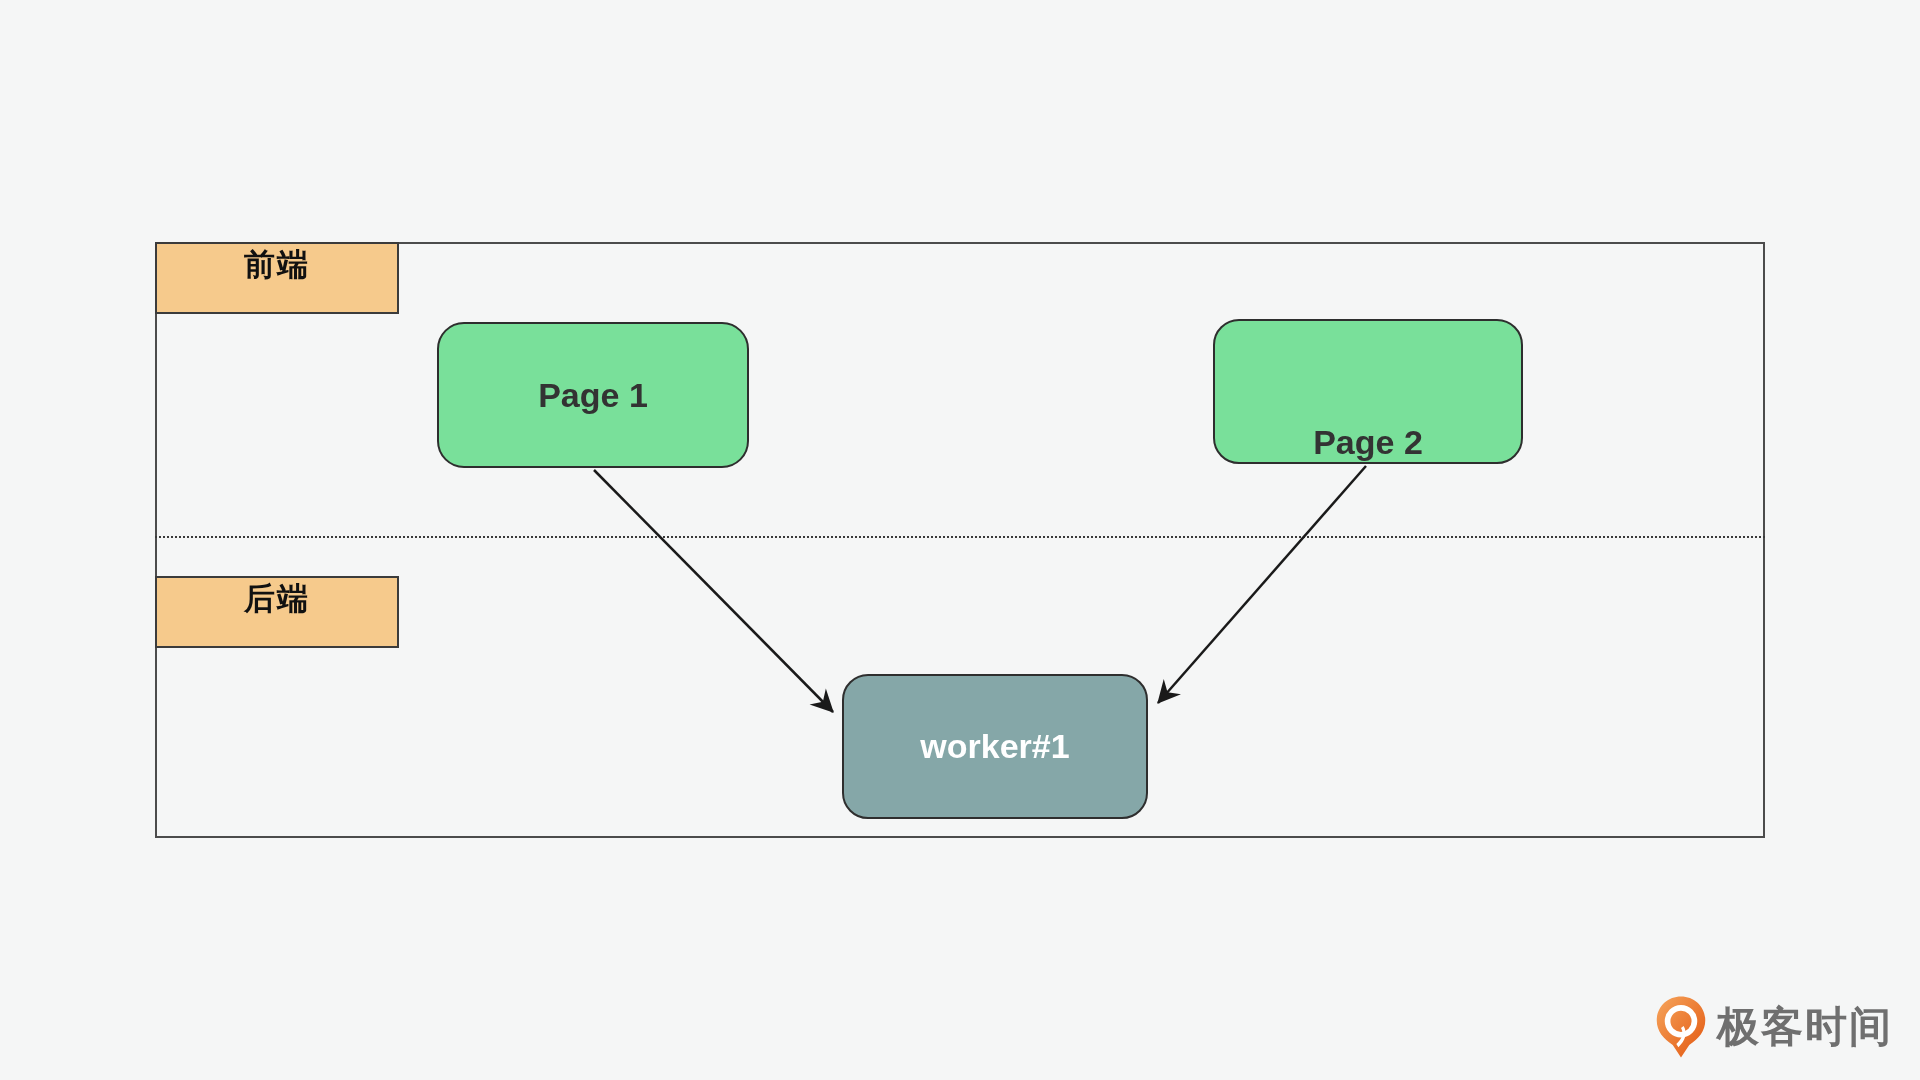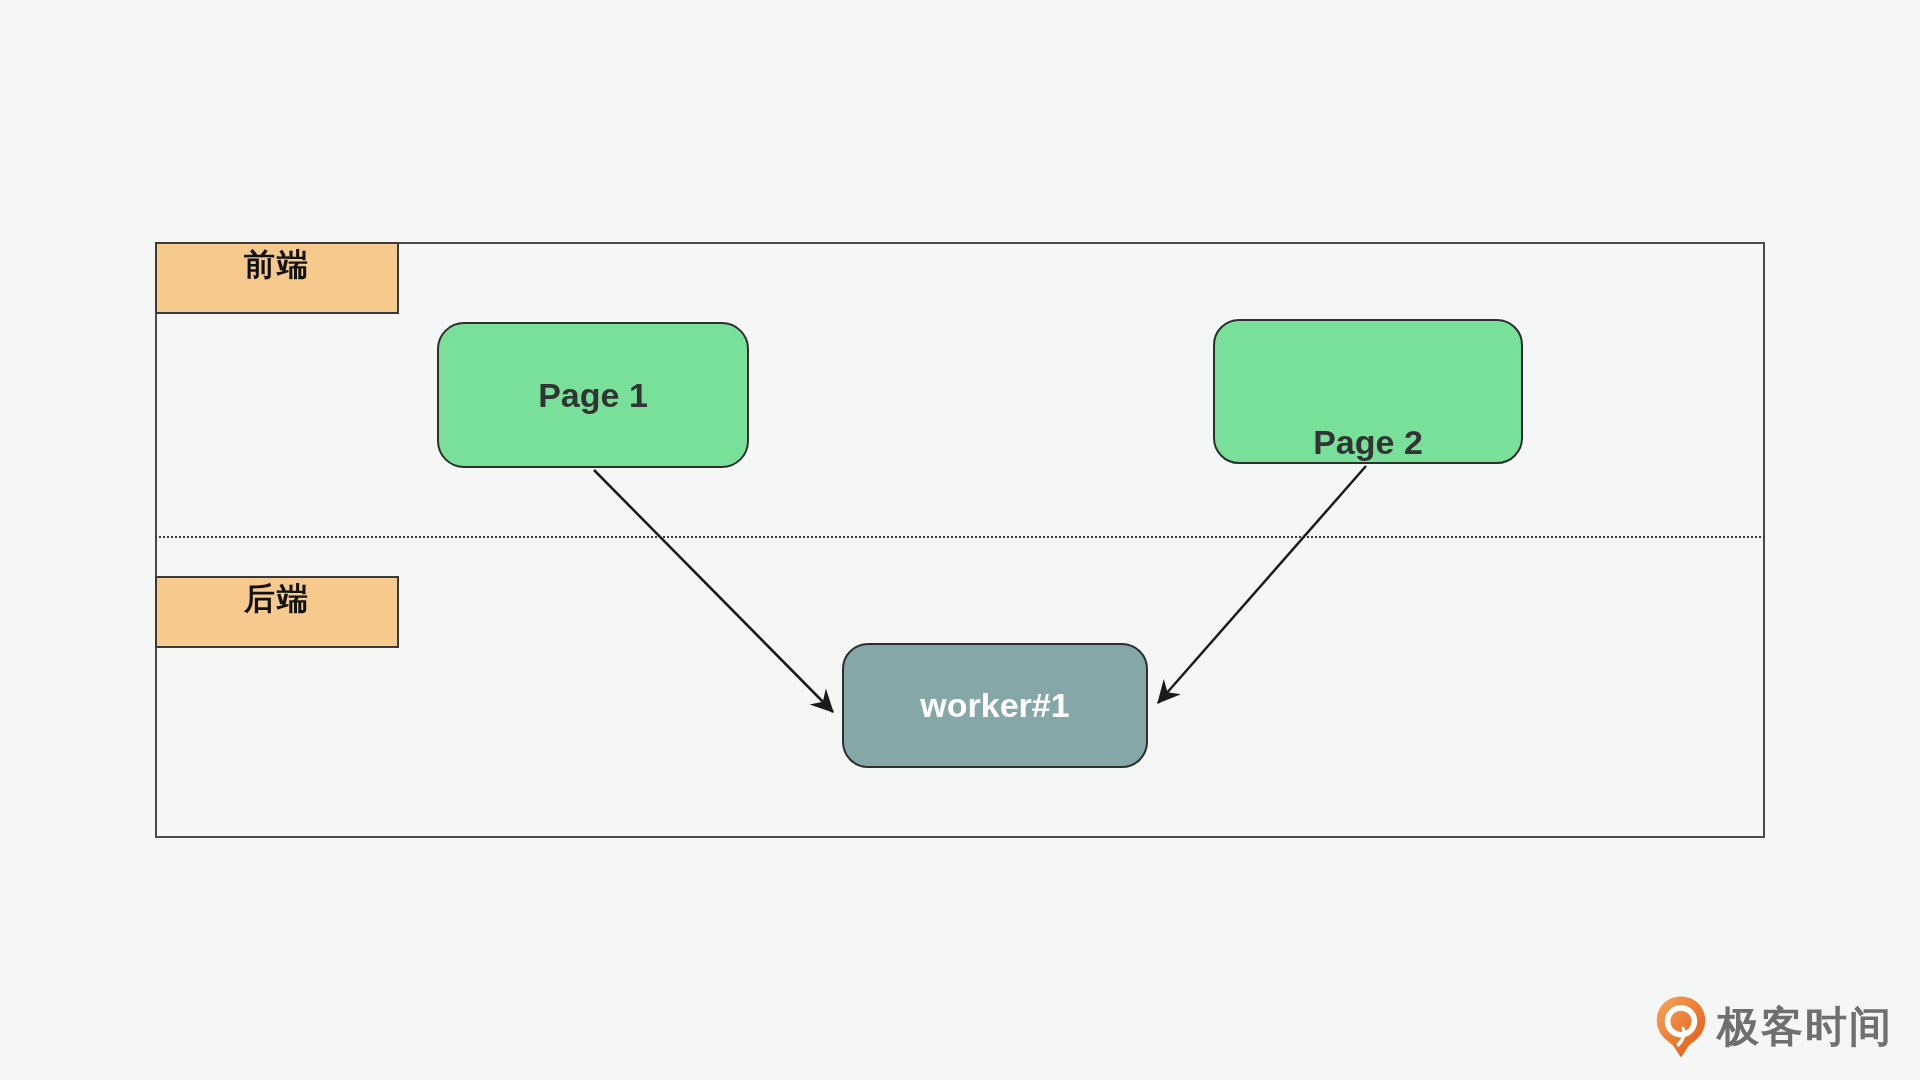--- a/index.html
+++ b/index.html
@@ -69,21 +69,21 @@
   .node.page {
     background: #79e09a;
     color: #333333;
   }
   .node.worker {
     background: #85a7a8;
     color: #ffffff;
   }
   #node-page1   { left: 437px;  top: 322px; width: 312px; height: 146px; border-radius: 27px; }
   #node-page2   { left: 1213px; top: 319px; width: 310px; height: 145px; align-items: flex-end; }
-  #node-worker1 { left: 842px;  top: 643px; width: 306px; height: 125px; }
+  #node-worker1 { left: 842px;  top: 674px; width: 306px; height: 145px; }
   .edges-overlay {
     position: absolute;
     left: 0;
     top: 0;
     width: 1920px;
     height: 1080px;
     pointer-events: none;
     z-index: 1;
   }
   .brand {

